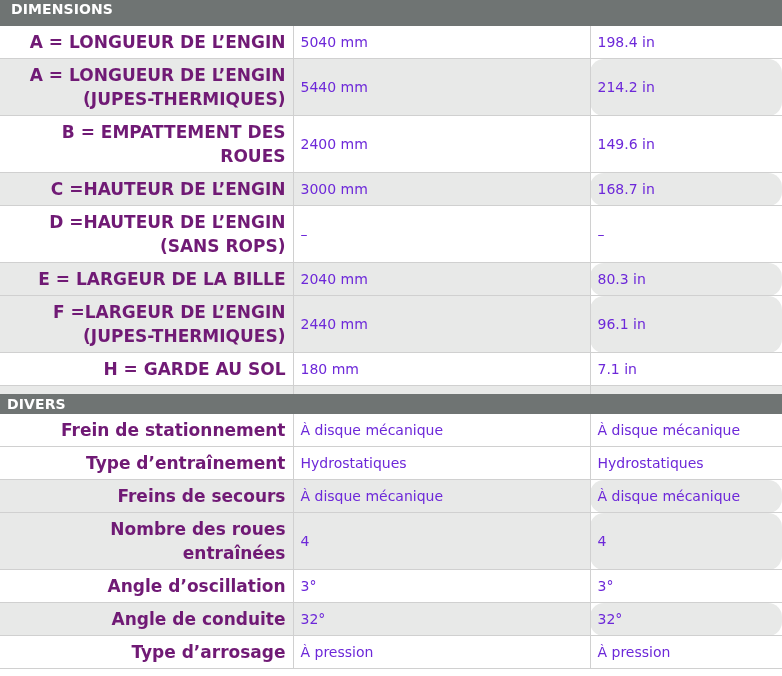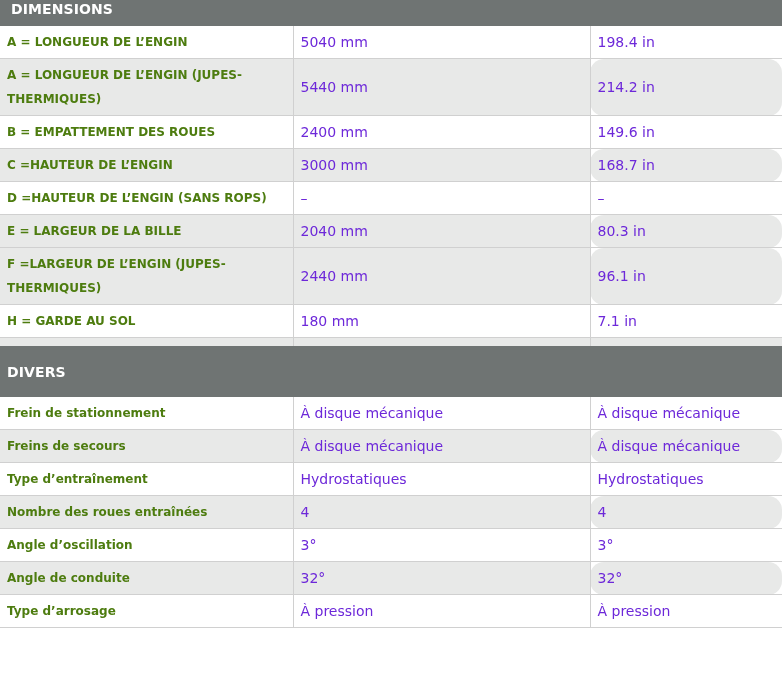--- a/index.html
+++ b/index.html
@@ -10,32 +10,32 @@
   }
   .spec-table {
     width: 782px; border-collapse: collapse; table-layout: fixed;
   }
   .spec-table col.c1 { width: 293px; }
   .spec-table col.c2 { width: 297px; }
   .spec-table col.c3 { width: 192px; }
   .section-header td {
     background: #6f7473; color: #ffffff; font-weight: bold;
     font-size: 14px; letter-spacing: 0.1px;
-    padding: 0 0 0 7px; height: 51px; border: none;
+    padding: 0 0 0 7px; height: 20px; border: none;
   }
   .section-header.first td { height: 25px; padding-left: 11px; vertical-align: top; padding-top: 1px; margin-left: 23px; }
   .spec-row td {
     border-bottom: 1px solid #d0d0d0;
     border-right: 1px solid #d0d0d0;
     font-size: 14px; line-height: 24px;
     padding: 4px 7px 4px 7px; vertical-align: middle;
     height: 24px;
   }
   .spec-row td:last-child { border-right: none; border-radius: 14px; }
-  .spec-row td.label { font-weight: bold; color: #4d7c0f; font-size: 12px; }
+  .spec-row td.label { font-weight: bold; color: #701a75; font-size: 17px; text-align: right; }
   .spec-row td.val { color: #6d28d9; font-size: 14px; }
   .spec-row.alt td { background: #e8e9e8; }
   .spec-row.wrap td { height: 48px; }
   .spacer-row td {
     background: #e8e9e8; height: 8px; padding: 0;
     border-right: 1px solid #d0d0d0;
   }
   .spacer-row td:last-child { border-right: none; }
 </style>
 </head>
@@ -100,29 +100,29 @@
 
     <tr class="section-header">
       <td colspan="3">DIVERS</td>
     </tr>
 
     <tr class="spec-row">
       <td class="label">Frein de stationnement</td>
       <td class="val">À disque mécanique</td>
       <td class="val">À disque mécanique</td>
     </tr>
+    <tr class="spec-row">
+      <td class="label">Type d’entraînement</td>
+      <td class="val">Hydrostatiques</td>
+      <td class="val">Hydrostatiques</td>
+    </tr>
     <tr class="spec-row alt">
       <td class="label">Freins de secours</td>
       <td class="val">À disque mécanique</td>
       <td class="val">À disque mécanique</td>
-    </tr>
-    <tr class="spec-row">
-      <td class="label">Type d’entraînement</td>
-      <td class="val">Hydrostatiques</td>
-      <td class="val">Hydrostatiques</td>
     </tr>
     <tr class="spec-row alt">
       <td class="label">Nombre des roues entraînées</td>
       <td class="val">4</td>
       <td class="val">4</td>
     </tr>
     <tr class="spec-row">
       <td class="label">Angle d’oscillation</td>
       <td class="val">3°</td>
       <td class="val">3°</td>

